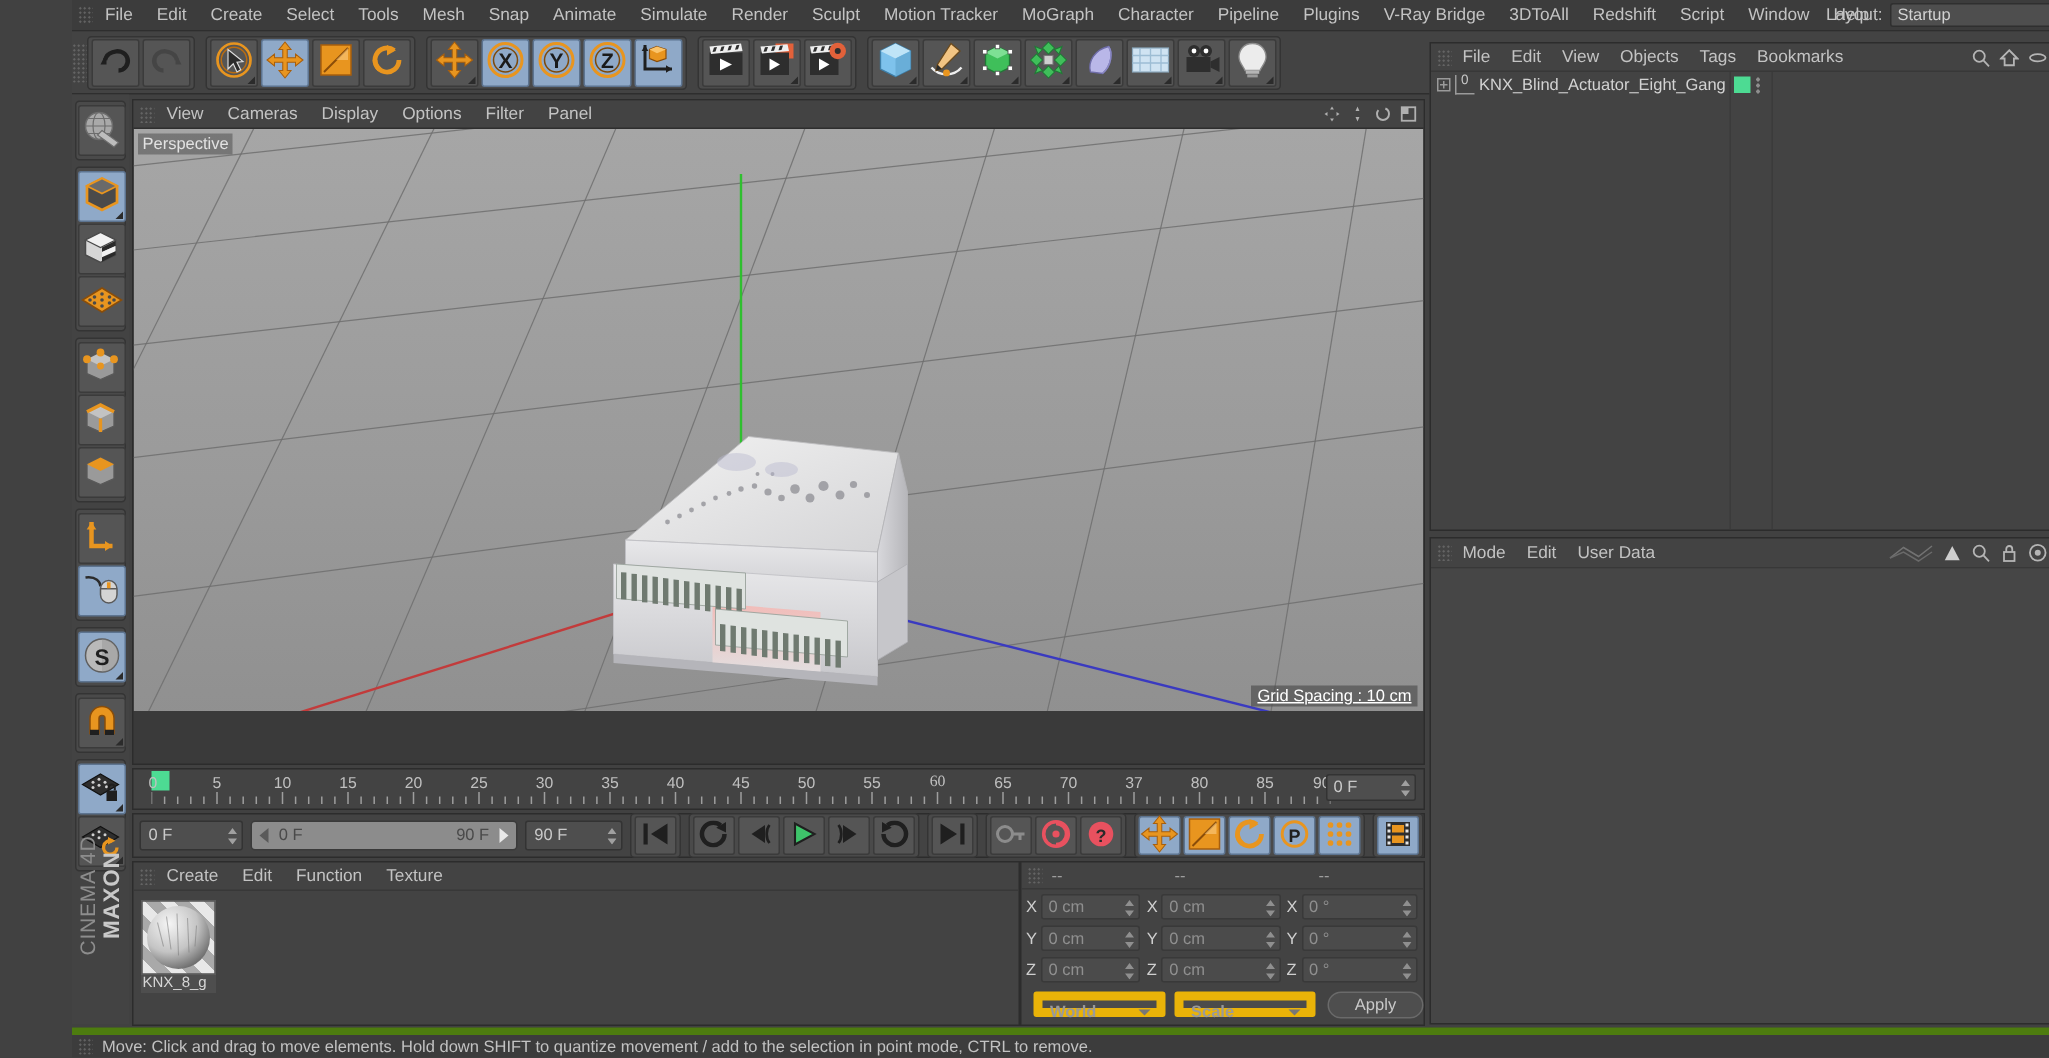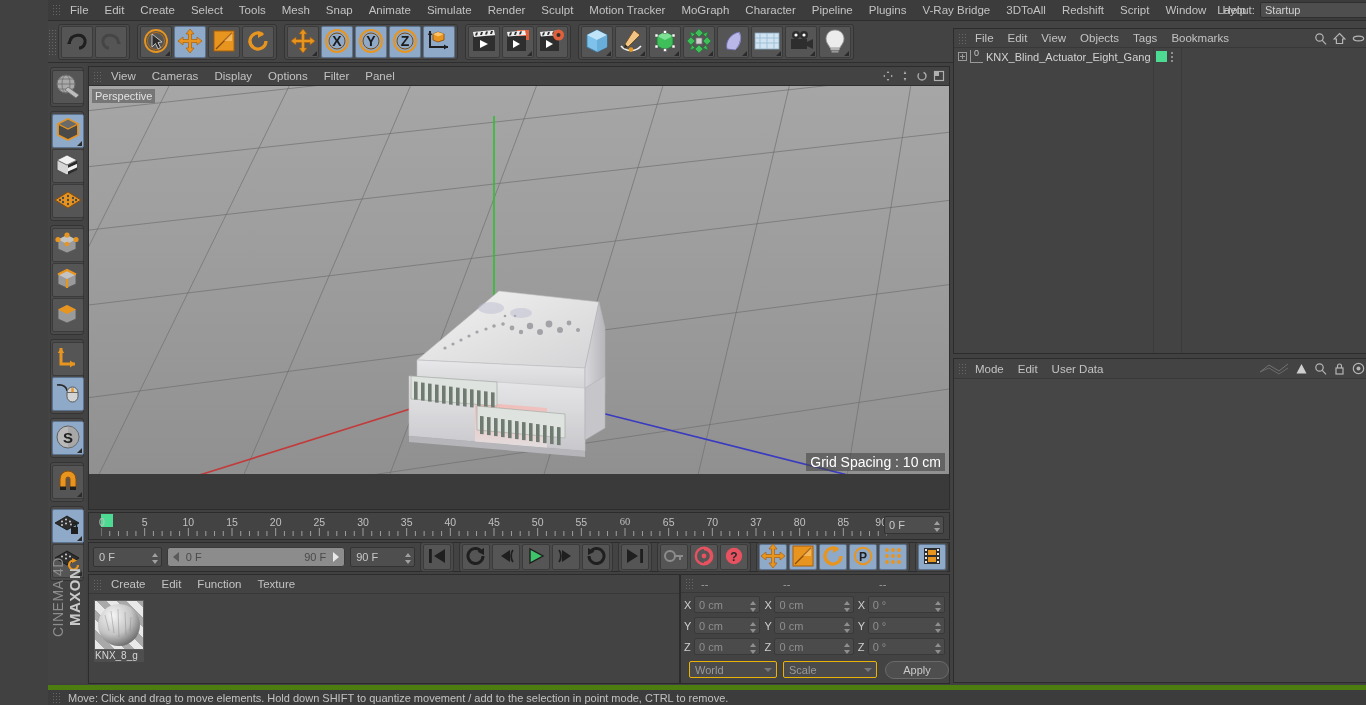--- a/index.html
+++ b/index.html
@@ -89,22 +89,22 @@
     height: 19px; background:#434343; display:flex; align-items:center; border-bottom:1px solid #2e2e2e;
   }
   .vp-header .mi { padding:0 8px; line-height:19px; font-size:11.5px; color:#c3c3c3;}
   .vp-icons { position:absolute; right:4px; top:3px; display:flex; gap:5px; align-items:center;}
   .vp-canvas { position:absolute; left:0; top:19px; width:860px; height:388px; overflow:hidden; }
   .persp-label {
     position:absolute; left:3px; top:3px; z-index:5; font-size:11px; color:#e2e2e2;
     background:rgba(80,80,80,.55); padding:0 3px; line-height:14px;
   }
   .grid-label {
-    position:absolute; right:4px; bottom:3px; z-index:5; font-size:14px; color:#ffffff;
-    background:rgba(70,70,70,.6); padding:1px 4px;
+    position:absolute; right:4px; bottom:3px; z-index:5; font-size:11px; color:#ffffff;
+    background:rgba(70,70,70,.6); padding:1px 4px;text-decoration:underline;
   }
 
   
   .timeline {
     position:absolute; left:40px; top:512px; width:862px; height:28px; background:#434343;
     border:1px solid #2c2c2c;
   }
   .tl-ruler { position:absolute; left:12px; top:0; width:786px; height:26px; }
   .tl-tick-label { position:absolute; top:3px; font-size:10.5px; color:#c0c0c0; transform:translateX(-50%);}
   .tl-greenmark { position:absolute; left:12px; top:1px; width:12px; height:13px; background:#4ddb93;}
@@ -163,22 +163,22 @@
   .co-header { height:18px; display:flex; align-items:center; border-bottom:1px solid #383838;}
   .co-head-cell { font-size:11px; color:#9e9e9e; text-align:left; }
   .co-row { display:flex; align-items:center; height:19px; margin-top:2px; padding-left:3px;}
   .co-ax { width:11px; font-size:11px; color:#cfcfcf; }
   .co-in {
     height:17px; background:#4b4b4b; border:1px solid #393939; border-radius:2px;
     font-size:11px; color:#8f8f8f; padding:0 4px; line-height:16px; position:relative;
     margin-right:4px;
   }
   .co-sel {
-    height:17px; background:#4b4b4b; border:1px solid #eab308; border-radius:2px;
-    font-size:11px; color:#9a9a9a; padding:0 5px; line-height:16px; position:relative;
+    height:17px; background:#4b4b4b; border:6px solid #eab308; border-radius:2px;
+    font-size:11px; color:#9a9a9a; padding:0 5px; line-height:16px; position:relative;font-weight:bold;
   }
   .co-sel .caret { position:absolute; right:4px; top:6px; width:0;height:0;
     border-left:4px solid transparent;border-right:4px solid transparent;border-top:4px solid #777;}
   .co-apply {
     height:18px; background:#4e4e4e; border:1px solid #6a6a6a; border-radius:9px;
     font-size:11px; color:#c9c9c9; display:flex; align-items:center; justify-content:center;
   }
 
   
   .objmgr {

